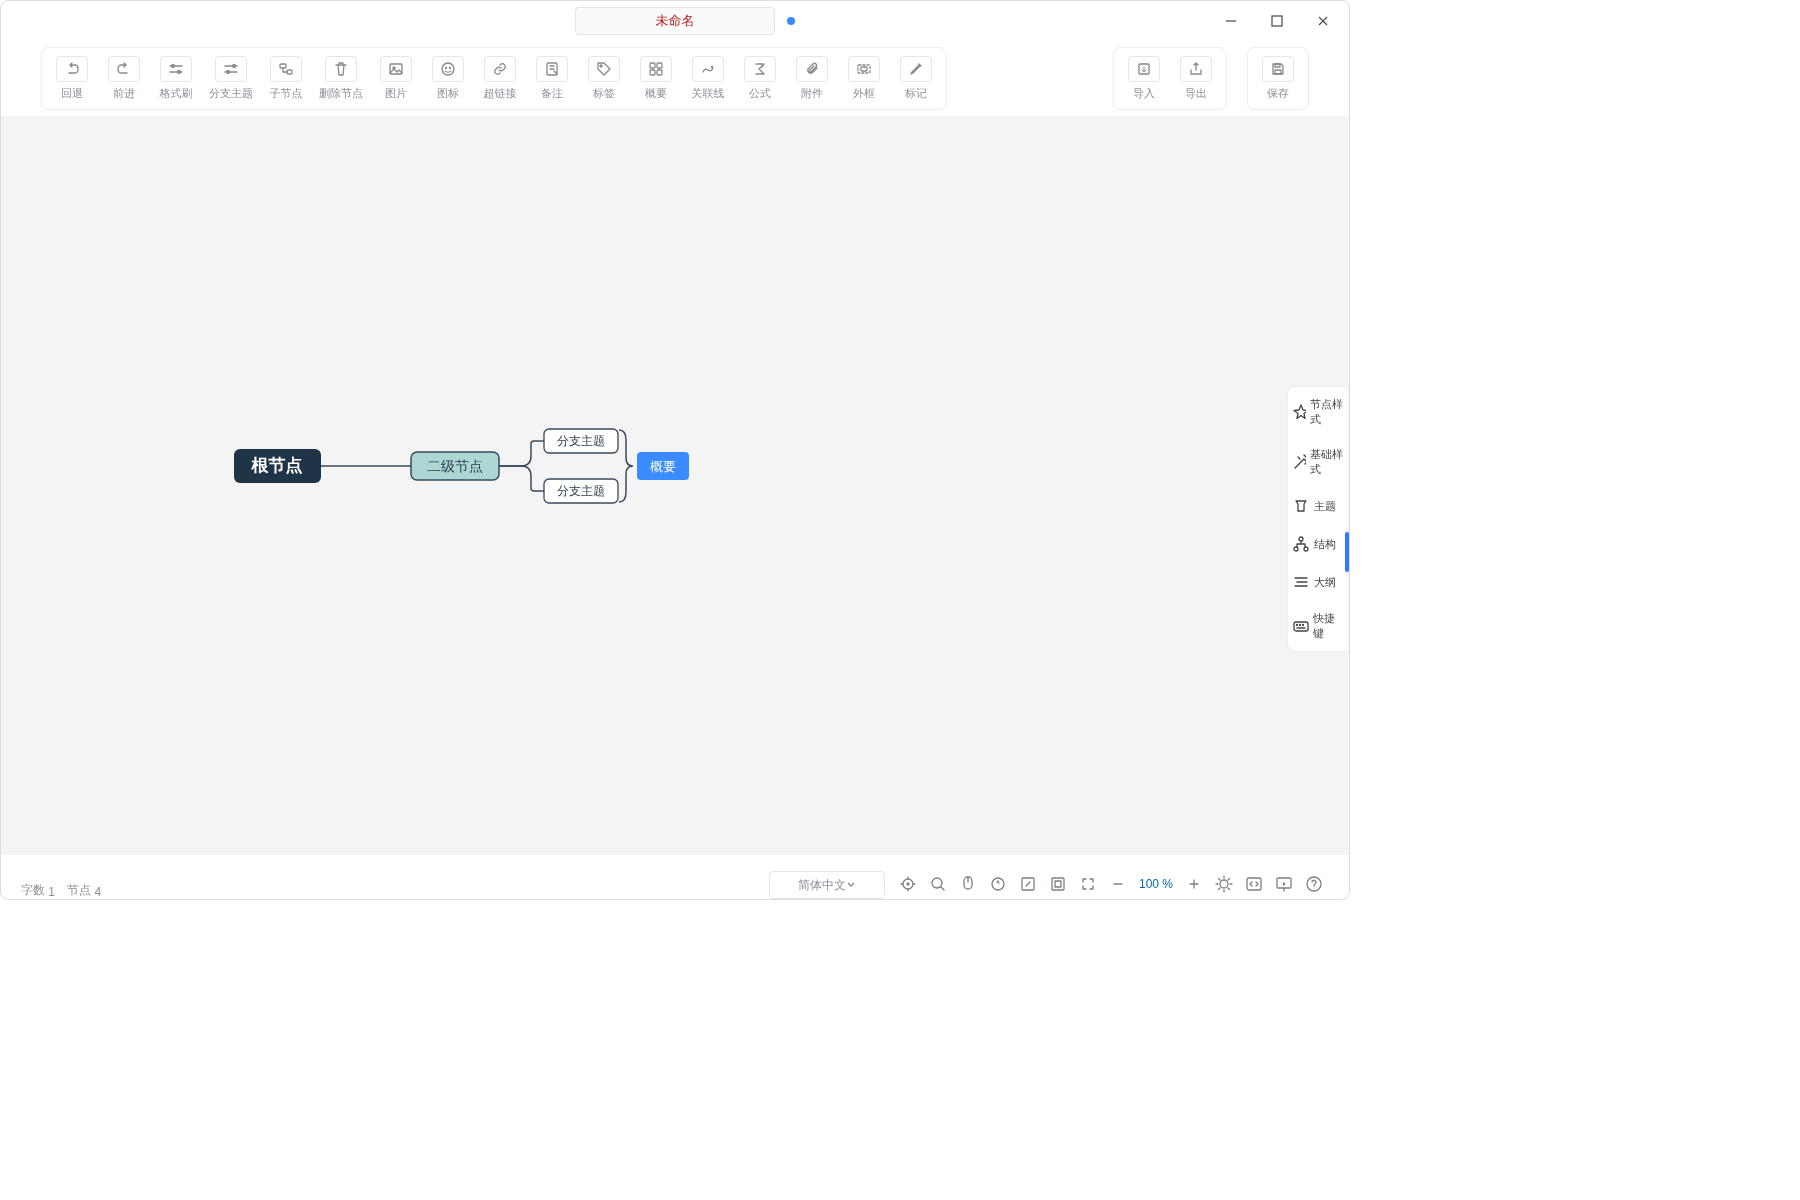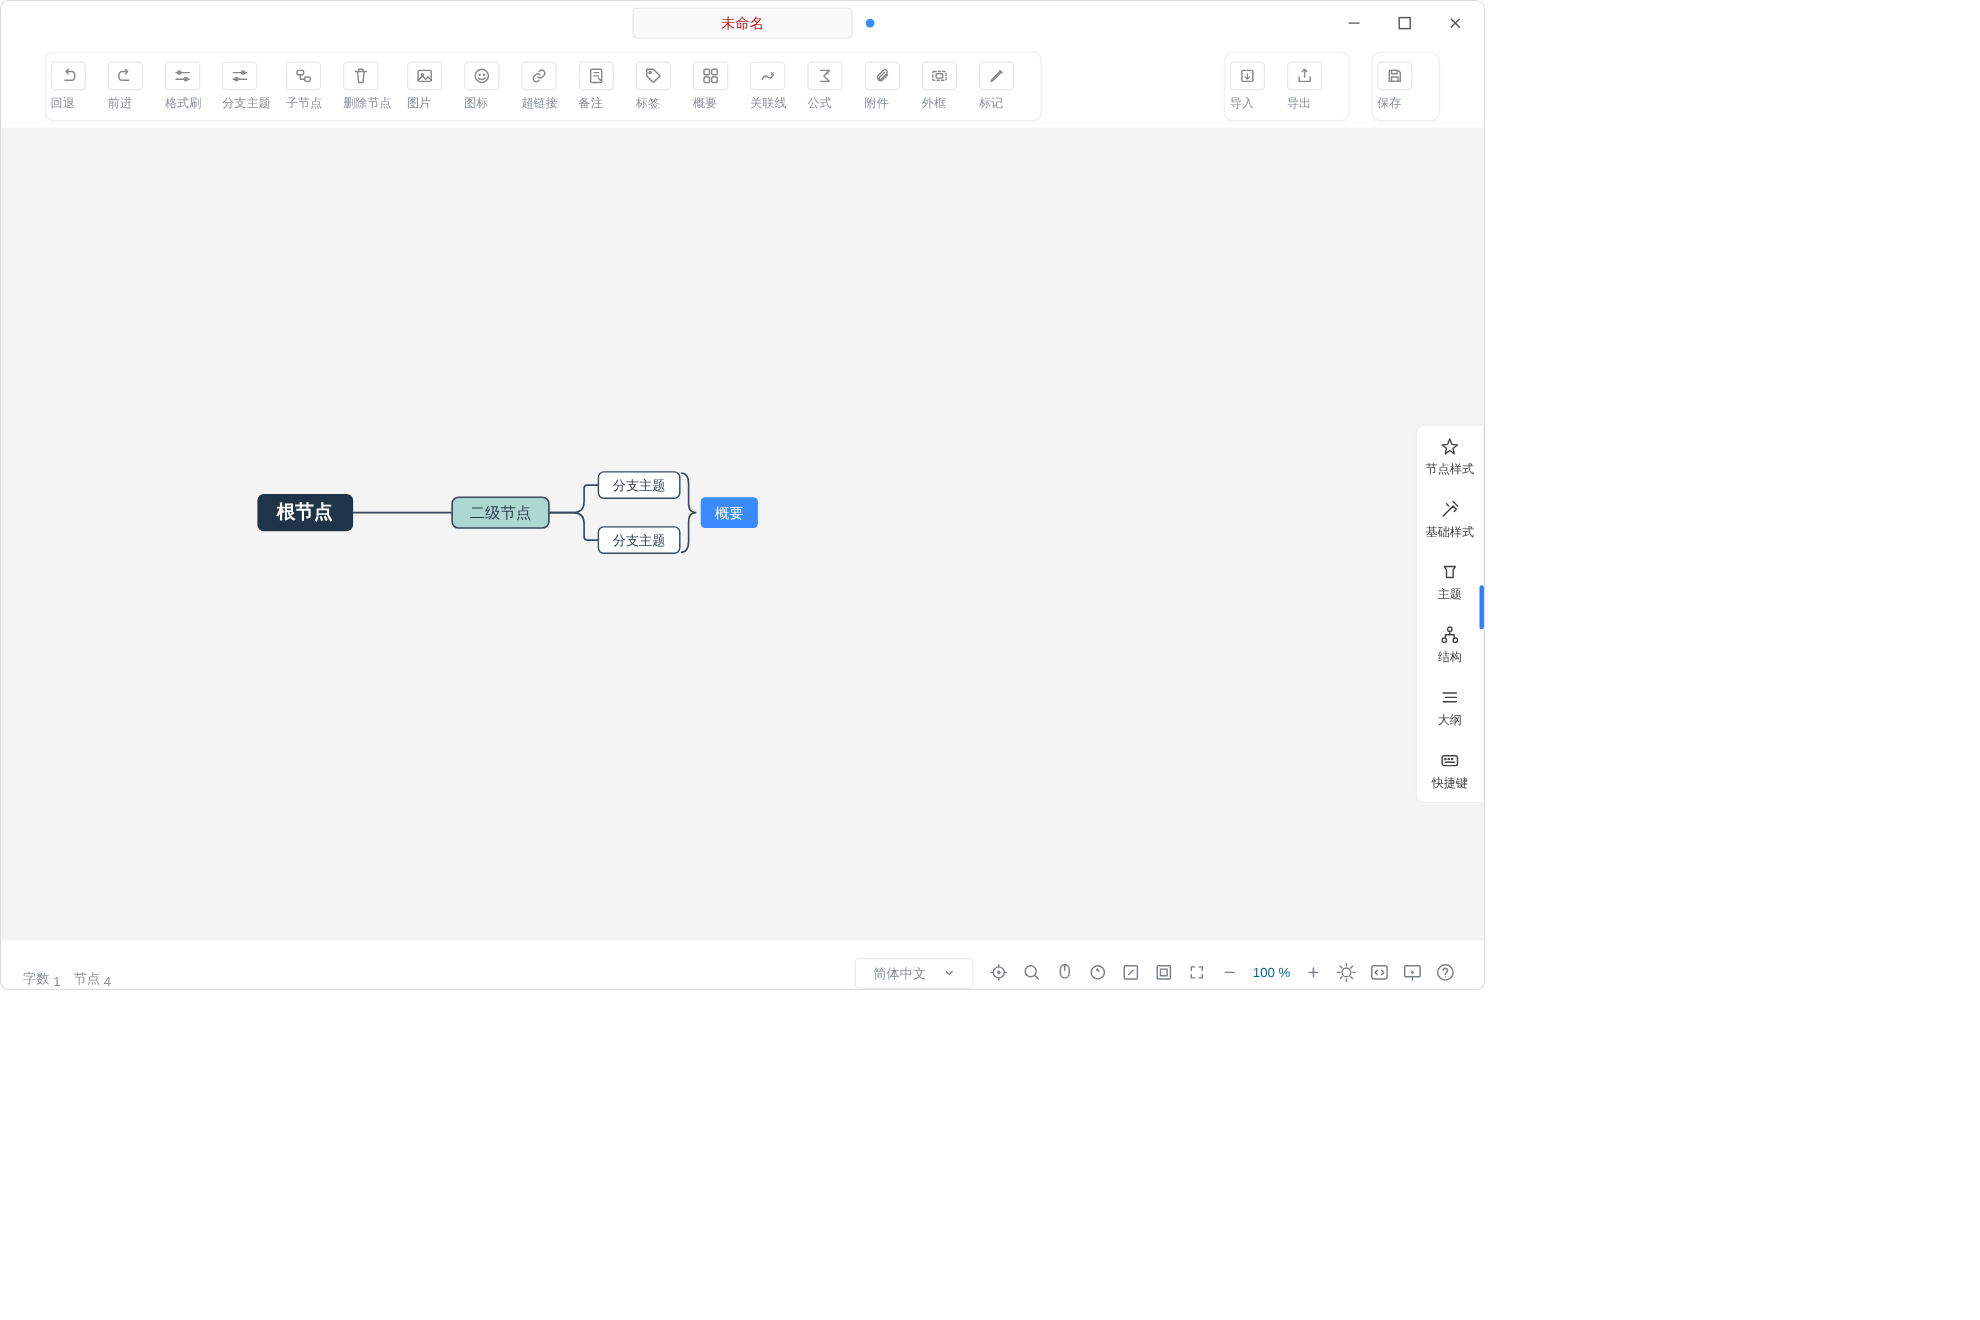--- a/index.html
+++ b/index.html
@@ -8,38 +8,38 @@
 
 .titlebar{height:40px;display:flex;align-items:center;padding:0 10px;position:relative}
 .title-input{width:200px;height:28px;border:1px solid #e5e5e5;border-radius:4px;background:#fafafa;font-size:13px;color:#b91c1c;padding:0 10px;position:absolute;left:50%;transform:translateX(-50%);text-align:center}
 .dirty-dot{width:8px;height:8px;border-radius:50%;background:#3a8bff;position:absolute;left:calc(50% + 112px)}
 .win-ctrls{position:absolute;right:12px;display:flex;gap:18px;align-items:center}
 .win-btn{width:28px;height:28px;display:flex;align-items:center;justify-content:center;cursor:pointer}
 .win-btn svg{stroke:#555;fill:none;stroke-width:1.3}
 
 .toolrow{display:flex;gap:20px;padding:6px 40px 6px 40px;align-items:flex-start}
 .toolcard{background:#fff;border:1px solid #eee;border-radius:8px;box-shadow:0 1px 2px rgba(0,0,0,.03);padding:8px 4px;display:flex}
-.tb-btn{width:52px;display:flex;flex-direction:column;align-items:flex-start;gap:4px;cursor:pointer}
+.tb-btn{width:52px;display:flex;flex-direction:column;align-items:center;gap:4px;cursor:pointer}
 .tb-btn.wide{width:58px}
 .tb-ico{width:32px;height:26px;border:1px solid #e6e6e6;border-radius:4px;display:flex;align-items:center;justify-content:center;background:#fff}
 .tb-ico svg{stroke:#888;fill:none;stroke-width:1.3;stroke-linecap:round;stroke-linejoin:round}
 .tb-lbl{font-size:11px;color:#8a8f99}
 
 .canvas{flex:1;background:#f4f4f4;position:relative}
 svg.mind{position:absolute;top:0;left:0;width:100%;height:100%}
 
 .side{position:absolute;right:0;top:270px;width:62px;background:#fff;border:1px solid #eee;border-radius:8px 0 0 8px;display:flex;flex-direction:column}
-.side-item{padding:10px 4px;display:flex;flex-direction:column;align-items:center;gap:4px;cursor:pointer;position:relative}
+.side-item{padding:10px 4px;display:flex;align-items:center;gap:4px;cursor:pointer;position:relative}
 .side-item svg{stroke:#444;fill:none;stroke-width:1.3;stroke-linecap:round;stroke-linejoin:round}
 .side-lbl{font-size:11px;color:#444}
 .side-active{position:absolute;right:-1px;top:145px;width:4px;height:40px;background:#2f7dff;border-radius:2px}
 
 .footer{height:44px;border-top:1px solid transparent;display:flex;align-items:flex-end;padding:0 20px;font-size:12px;color:#8a8f99}
 .footer-gap{flex:1}
-.lang{height:28px;border:1px solid #e5e5e5;border-radius:4px;display:flex;align-items:center;gap:16px;padding:0 16px;cursor:pointer}
+.lang{height:28px;border:1px solid #e5e5e5;border-radius:4px;display:flex;align-items:center;gap:0;padding:0 28px;cursor:pointer}
 .f-ico{width:30px;height:30px;display:flex;align-items:center;justify-content:center;cursor:pointer}
 .f-ico svg{stroke:#7a7f88;fill:none;stroke-width:1.3;stroke-linecap:round;stroke-linejoin:round}
 .zoom{display:flex;align-items:center;gap:6px}
 .zoom .pct{color:#0369a1}
 .footer .f-sep{width:8px}
 </style>
 </head>
 <body>
 
 <div class="window">

